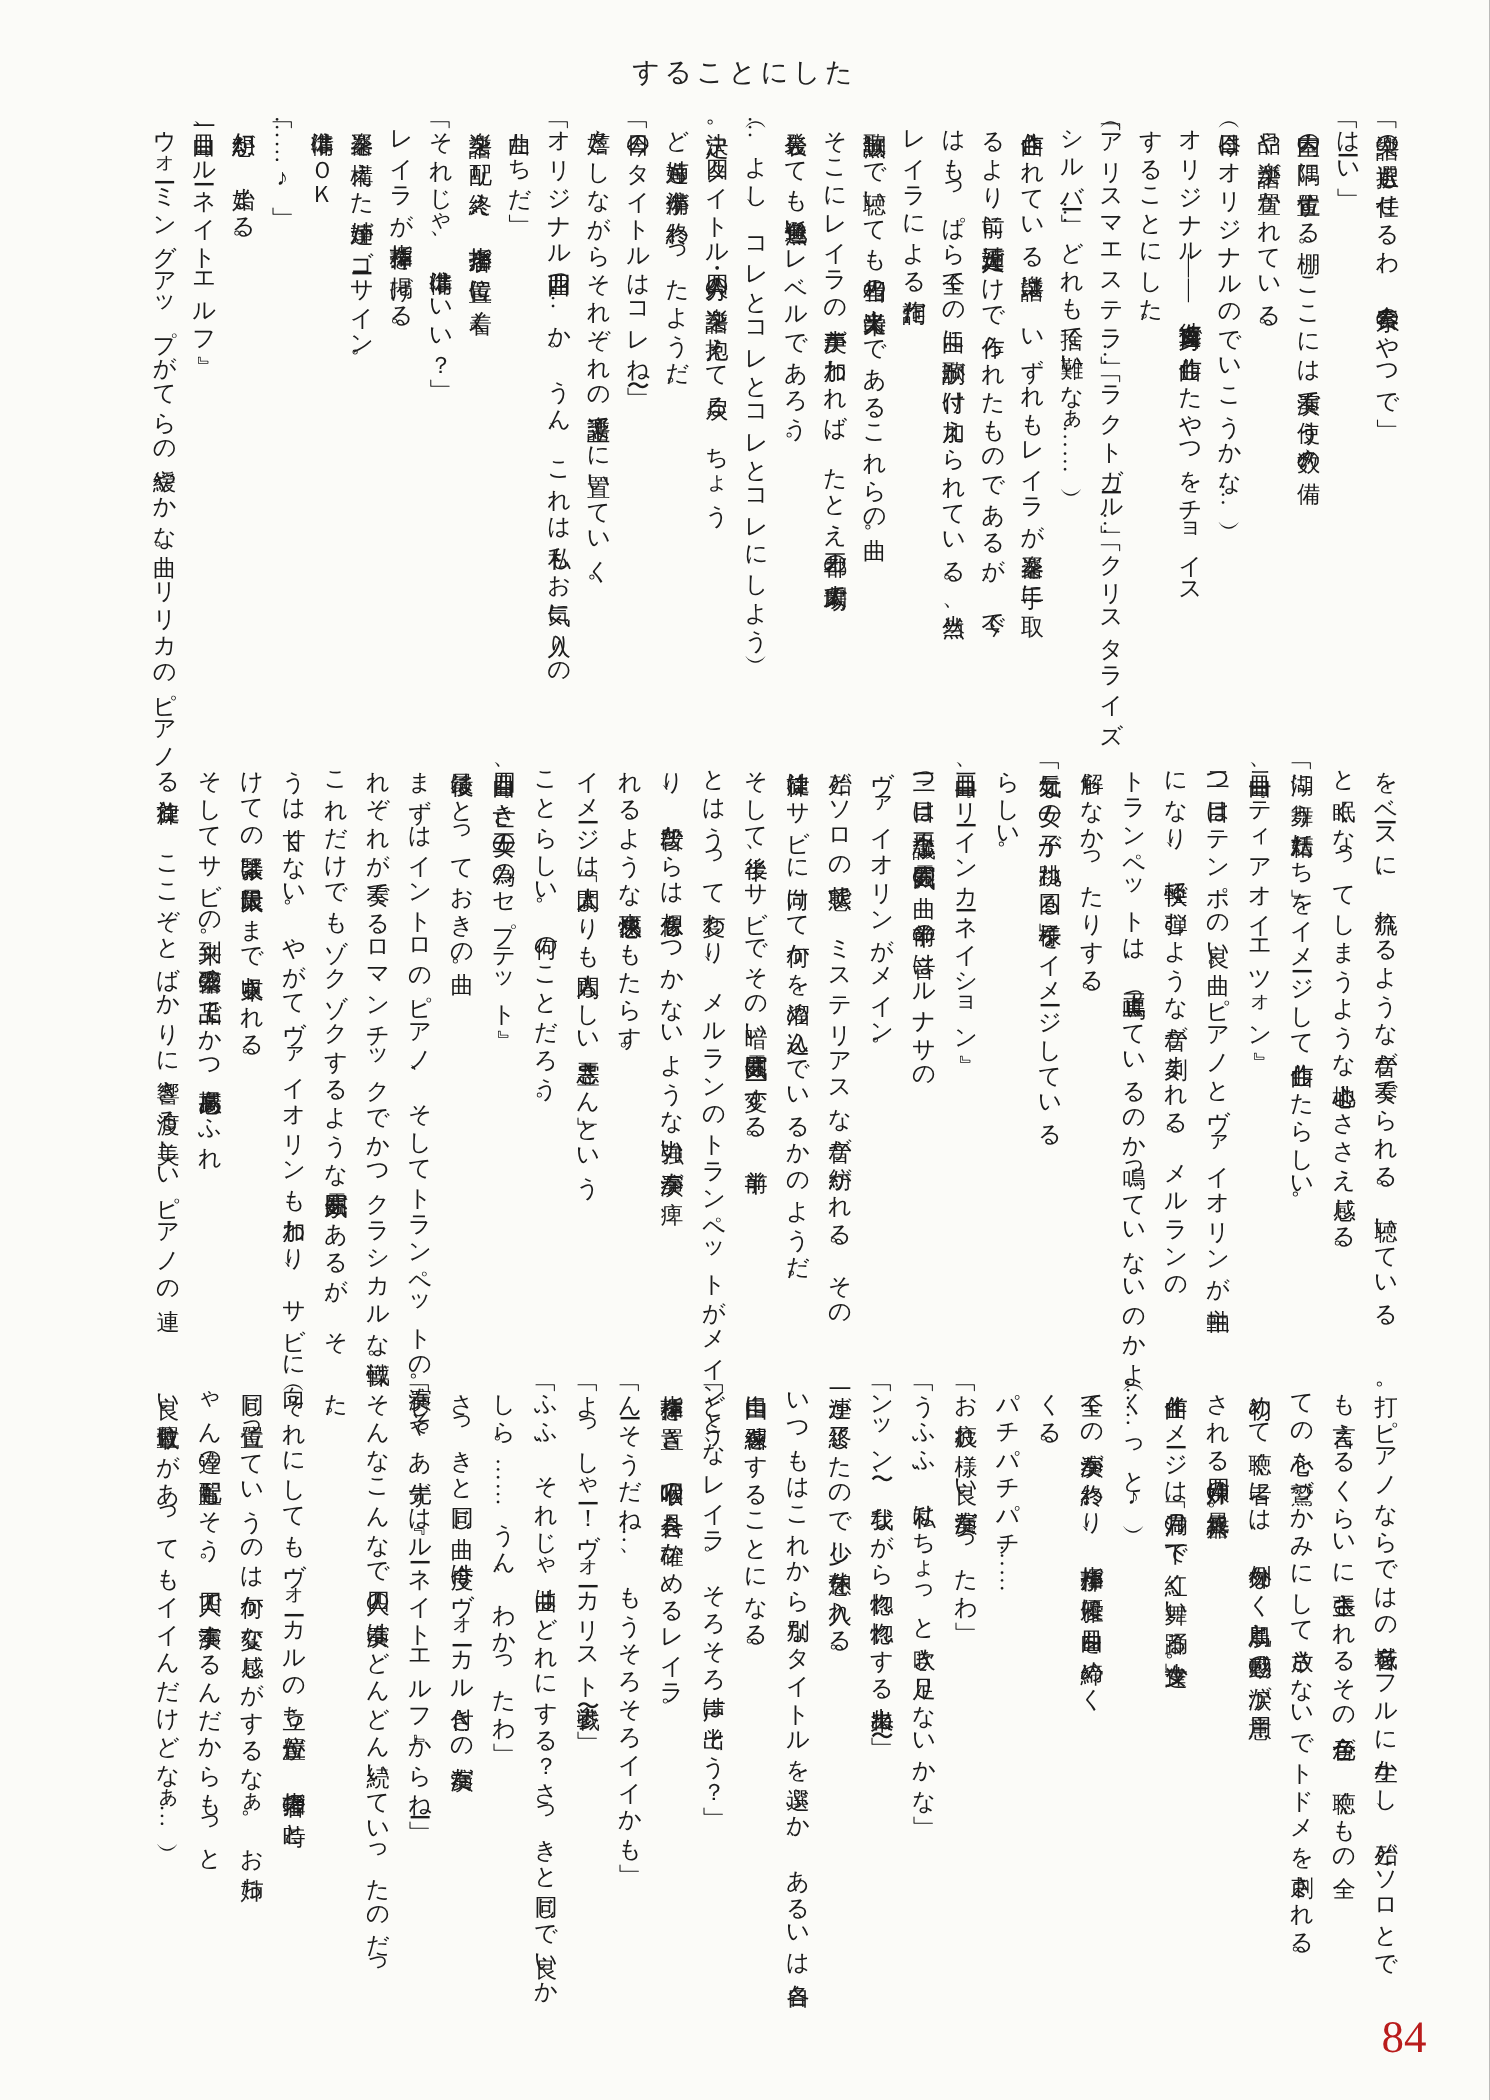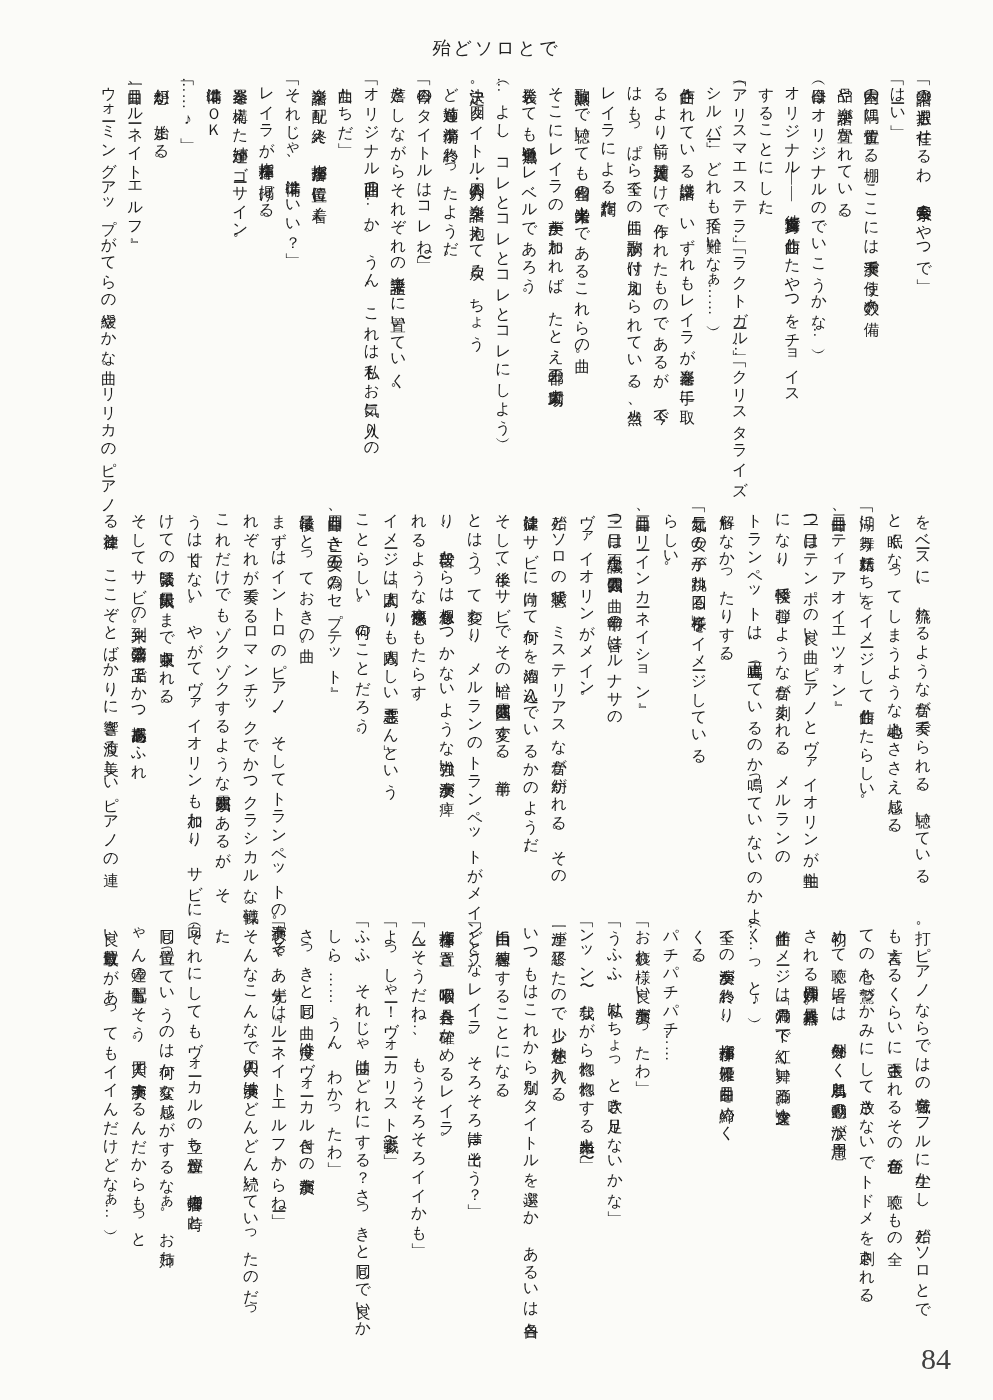--- a/index.html
+++ b/index.html
@@ -45,30 +45,30 @@
   .band-1 p { line-height: 26.3px; }
   .band-2 { top: 503px; height: 408px; }
   .band-2 p { line-height: 28px; }
   .band-3 { top: 918px; height: 422px; }
   .band-3 p { line-height: 28px; }
   .page-number {
     position: absolute;
     right: 42px;
     bottom: 24px;
     font-size: 30px;
-    color: #404040;
+    color: #b91c1c;
     font-family: "Liberation Serif", "DejaVu Serif", serif;
     margin-left: 16px;
   }
 </style>
 </head>
 <body>
 
 <div class="page">
-  <div class="doc-title">殆どソロとで</div>
+  <div class="doc-title">することにした</div>
 
   <section class="band band-1" id="band-0">
       <p>「楽譜の選択も任せるわ、合奏系のやつで」</p>
       <p>「はーい」</p>
       <p>室内の隅に位置する棚。ここには演奏で使う数々の備</p>
       <p>品や楽譜が置かれている。</p>
       <p>（今日はオリジナルのでいこうかな…）</p>
       <p>オリジナル――彼女達自身で作曲したやつをチョイス</p>
       <p>することにした。</p>
       <p>（「アリスマエステラ」…「ラクトガール」…「クリスタライズ</p>

